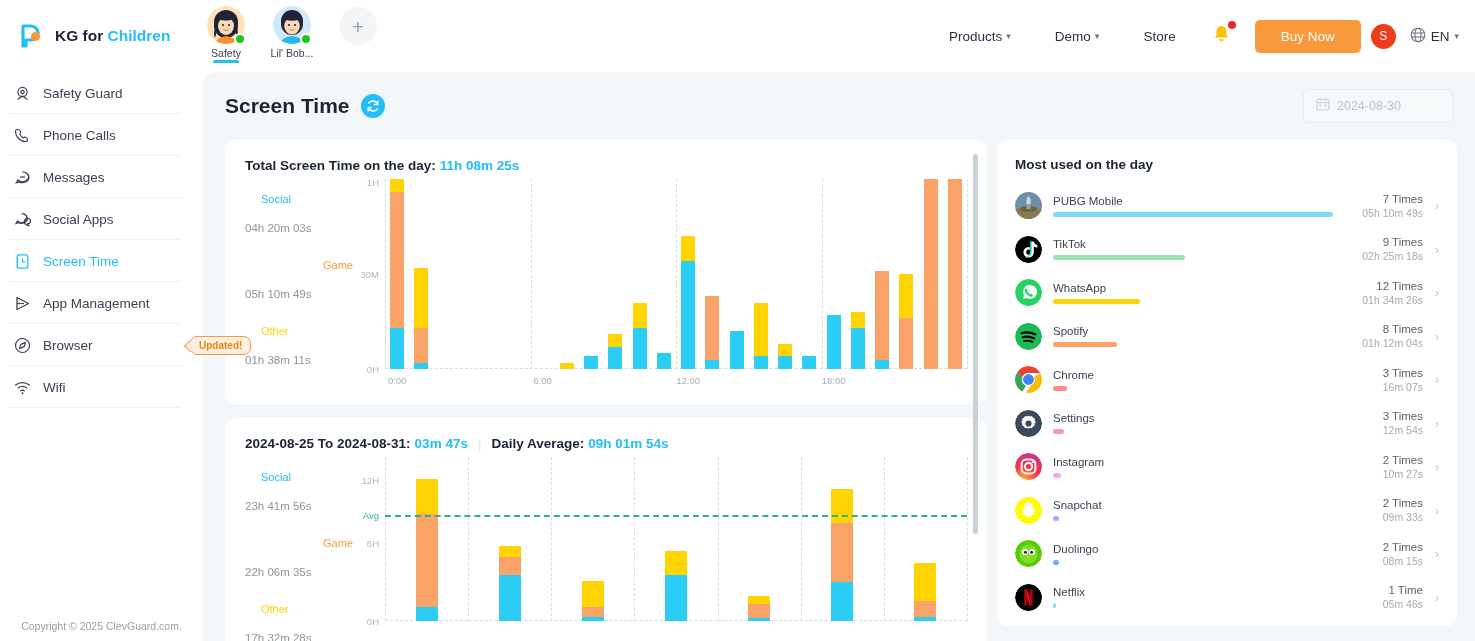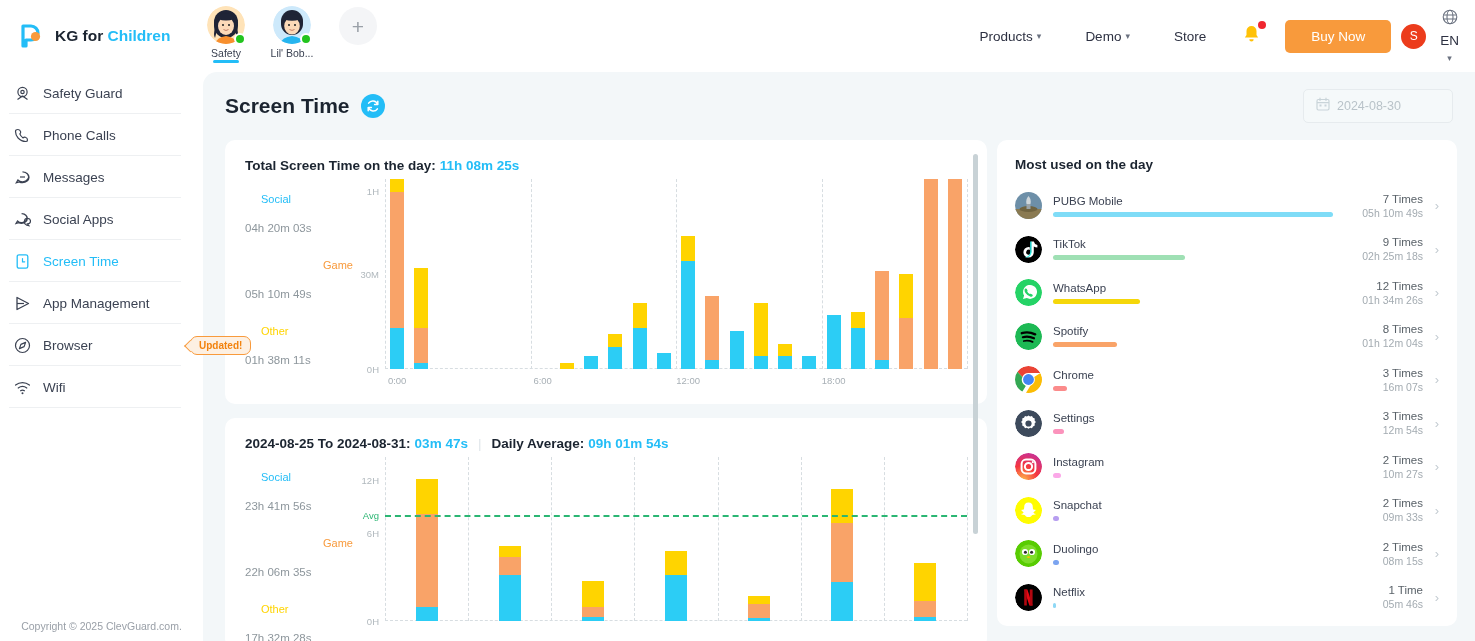--- a/index.html
+++ b/index.html
@@ -53,21 +53,21 @@
   .bell-badge { position: absolute; top: -3px; right: 9px; width: 8px; height: 8px; border-radius: 50%; background: #f0262f; }
   .buynow {
     background: #f89a3c; color: #fff; font-size: 13.5px; border: none; border-radius: 5px;
     padding: 9px 26px; cursor: pointer; margin: 0 10px; white-space: nowrap;
   }
   .user-ava {
     width: 25px; height: 25px; border-radius: 50%; background: #ec3c1c; color: #fff;
     font-size: 12px; display: flex; align-items: center; justify-content: center;
     cursor: pointer; margin-right: 14px;
   }
-  .lang { display: flex; align-items: center; gap: 5px; font-size: 13.5px; color: #2d3142; cursor: pointer; flex-direction: column; }
+  .lang { display: flex; align-items: center; gap: 5px; font-size: 13.5px; color: #2d3142; cursor: pointer; }
 
   
   .sidebar {
     position: absolute; top: 72px; left: 0; width: 203px; height: 569px;
     background: #ffffff; z-index: 15;
   }
   .nav-item {
     height: 42px; display: flex; align-items: center; gap: 12px;
     padding-left: 14px; font-size: 13.5px; color: #3b4252; cursor: pointer;
     position: relative;
@@ -398,21 +398,21 @@
             </div>
             <div class="legend-block">
               <div class="legend-title other">Other</div>
               <div class="legend-val">01h 38m 11s</div>
             </div>
           </div>
           <div class="plot" id="plot-daily">
             <div class="plot-yaxis">
                 <div class="ytick" style="top: 190px;">0H</div>
                 <div class="ytick" style="top: 95px;">30M</div>
-                <div class="ytick" style="top: 12px;">1H</div>
+                <div class="ytick" style="top: 3px;">1H</div>
               </div>
             <div class="plot-area">
               <div class="baseline"></div>
               <div class="bars">
                   <div class="bar" style="left: 5.125px; width: 14px;">
                     <div class="seg other" style="height: 12.6667px;"></div>
                     <div class="seg game" style="height: 136.167px;"></div>
                     <div class="seg social" style="height: 41.1667px;"></div>
                   </div>
                   <div class="bar" style="left: 29.375px; width: 14px;">
@@ -512,21 +512,21 @@
               <div class="legend-val">22h 06m 35s</div>
             </div>
             <div class="legend-block">
               <div class="legend-title other">Other</div>
               <div class="legend-val">17h 32m 28s</div>
             </div>
           </div>
           <div class="plot" id="plot-weekly">
             <div class="plot-yaxis">
                 <div class="ytick" style="top: 164px;">0H</div>
-                <div class="ytick" style="top: 76px;">6H</div>
+                <div class="ytick" style="top: 86px;">6H</div>
                 <div class="ytick" style="top: 23.4286px;">12H</div>
                 <div class="avglabel" style="top: 58.22px; left: auto; right: 4px;">Avg</div>
               </div>
             <div class="plot-area">
               <div class="baseline"></div>
               <div class="bars">
                   <div class="bar" style="left: 30.5714px; width: 22px;">
                     <div class="seg other" style="height: 35.1429px;"></div>
                     <div class="seg game" style="height: 92.5429px;"></div>
                     <div class="seg social" style="height: 14.0571px;"></div>

